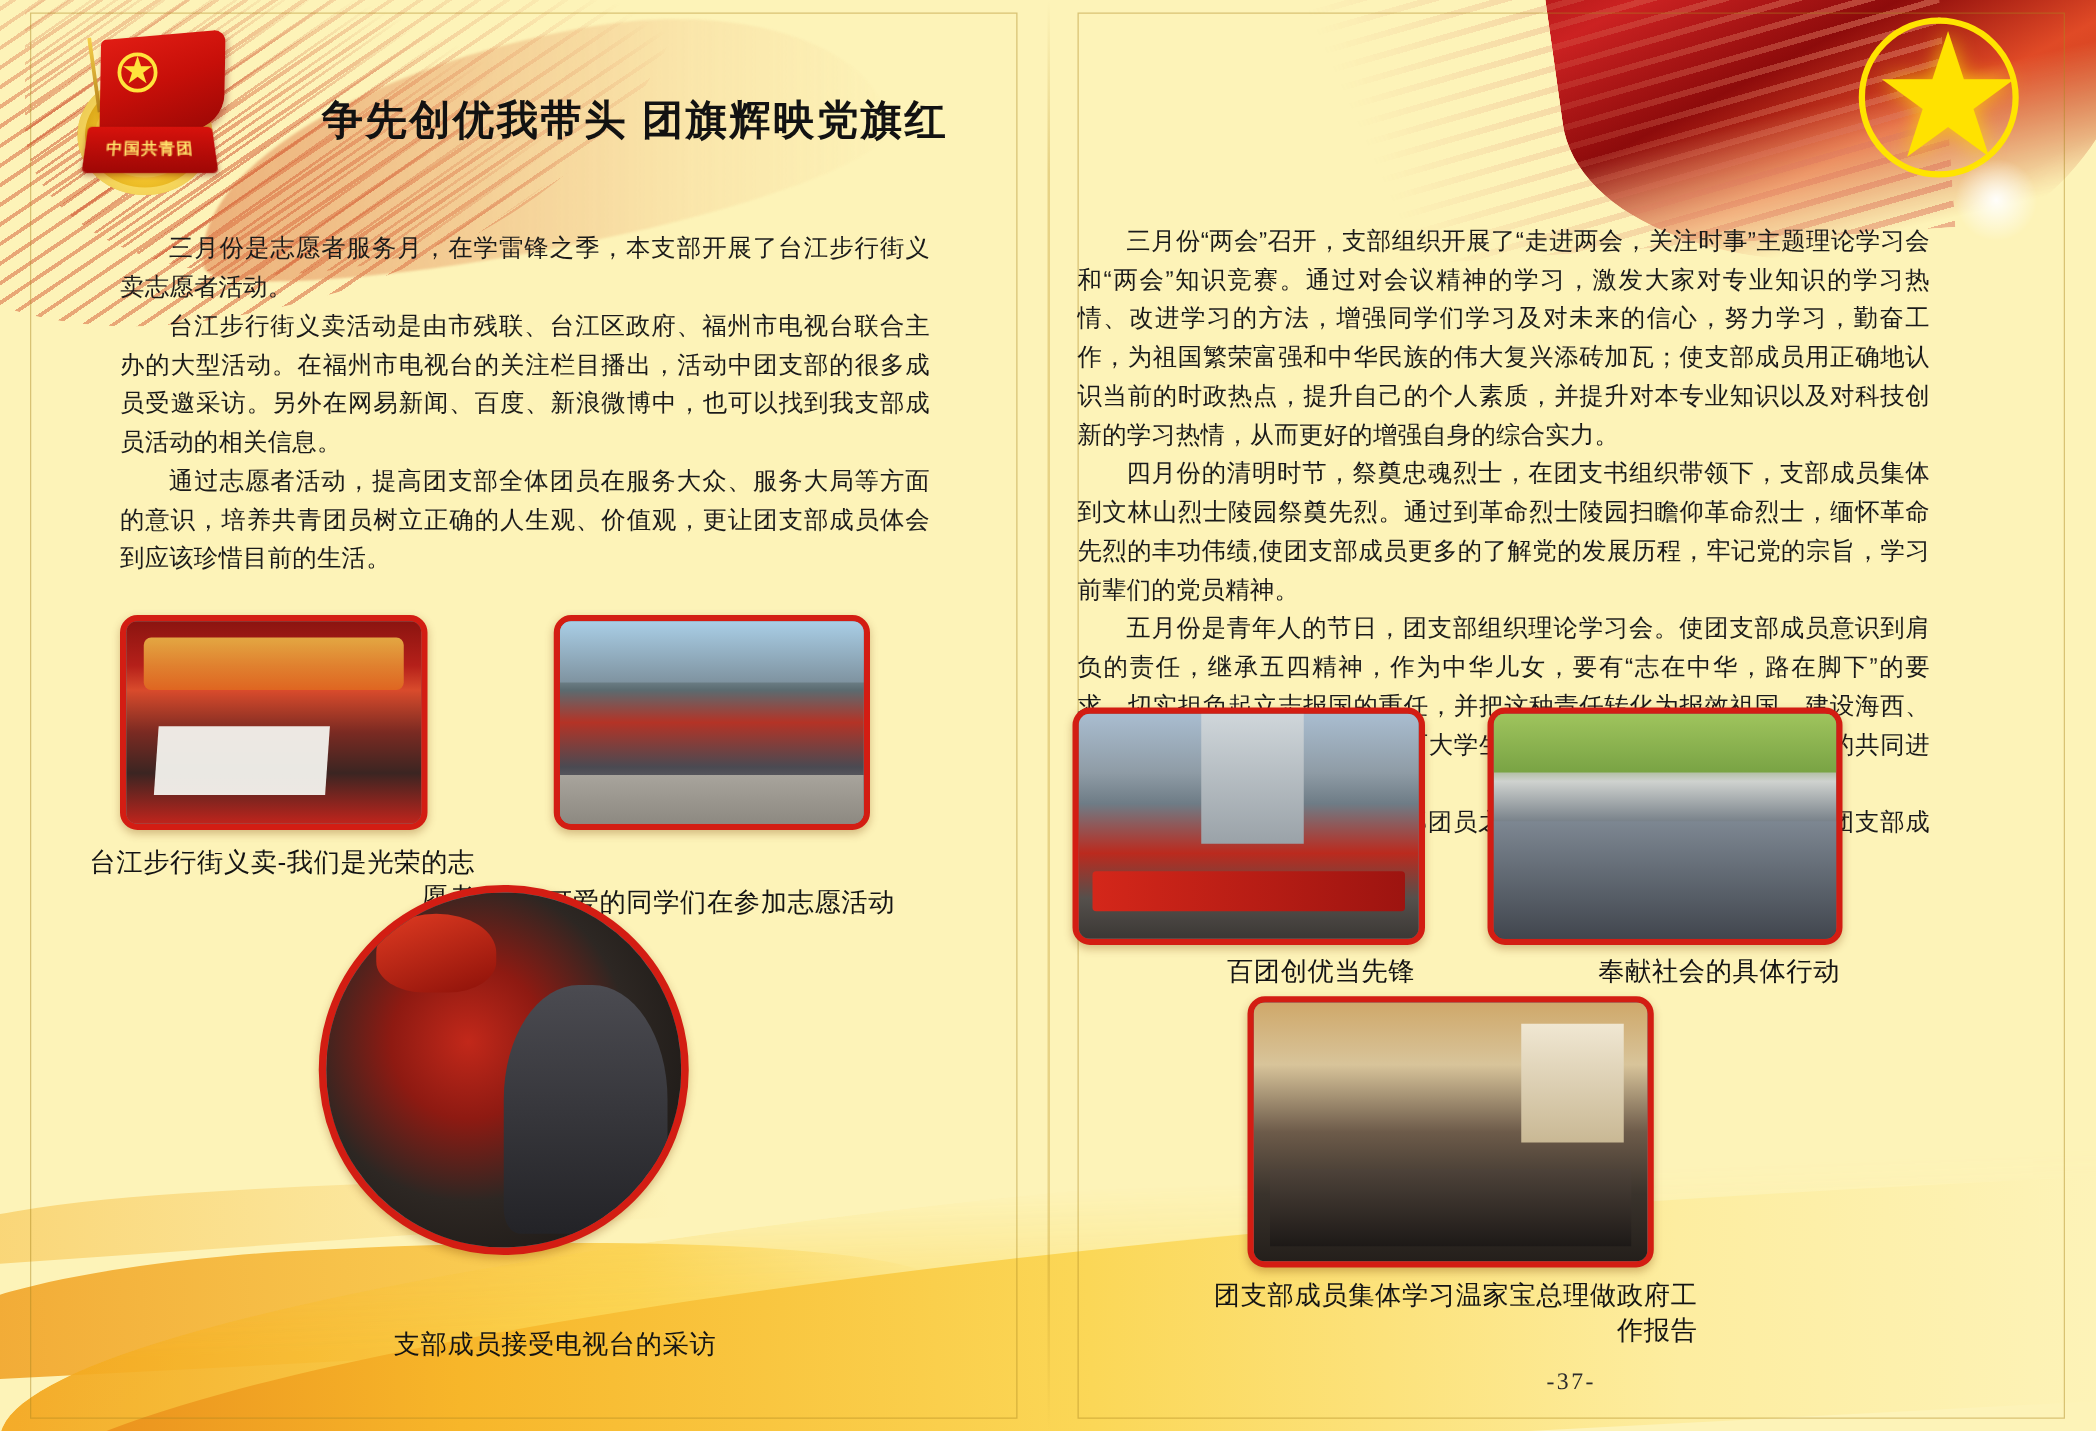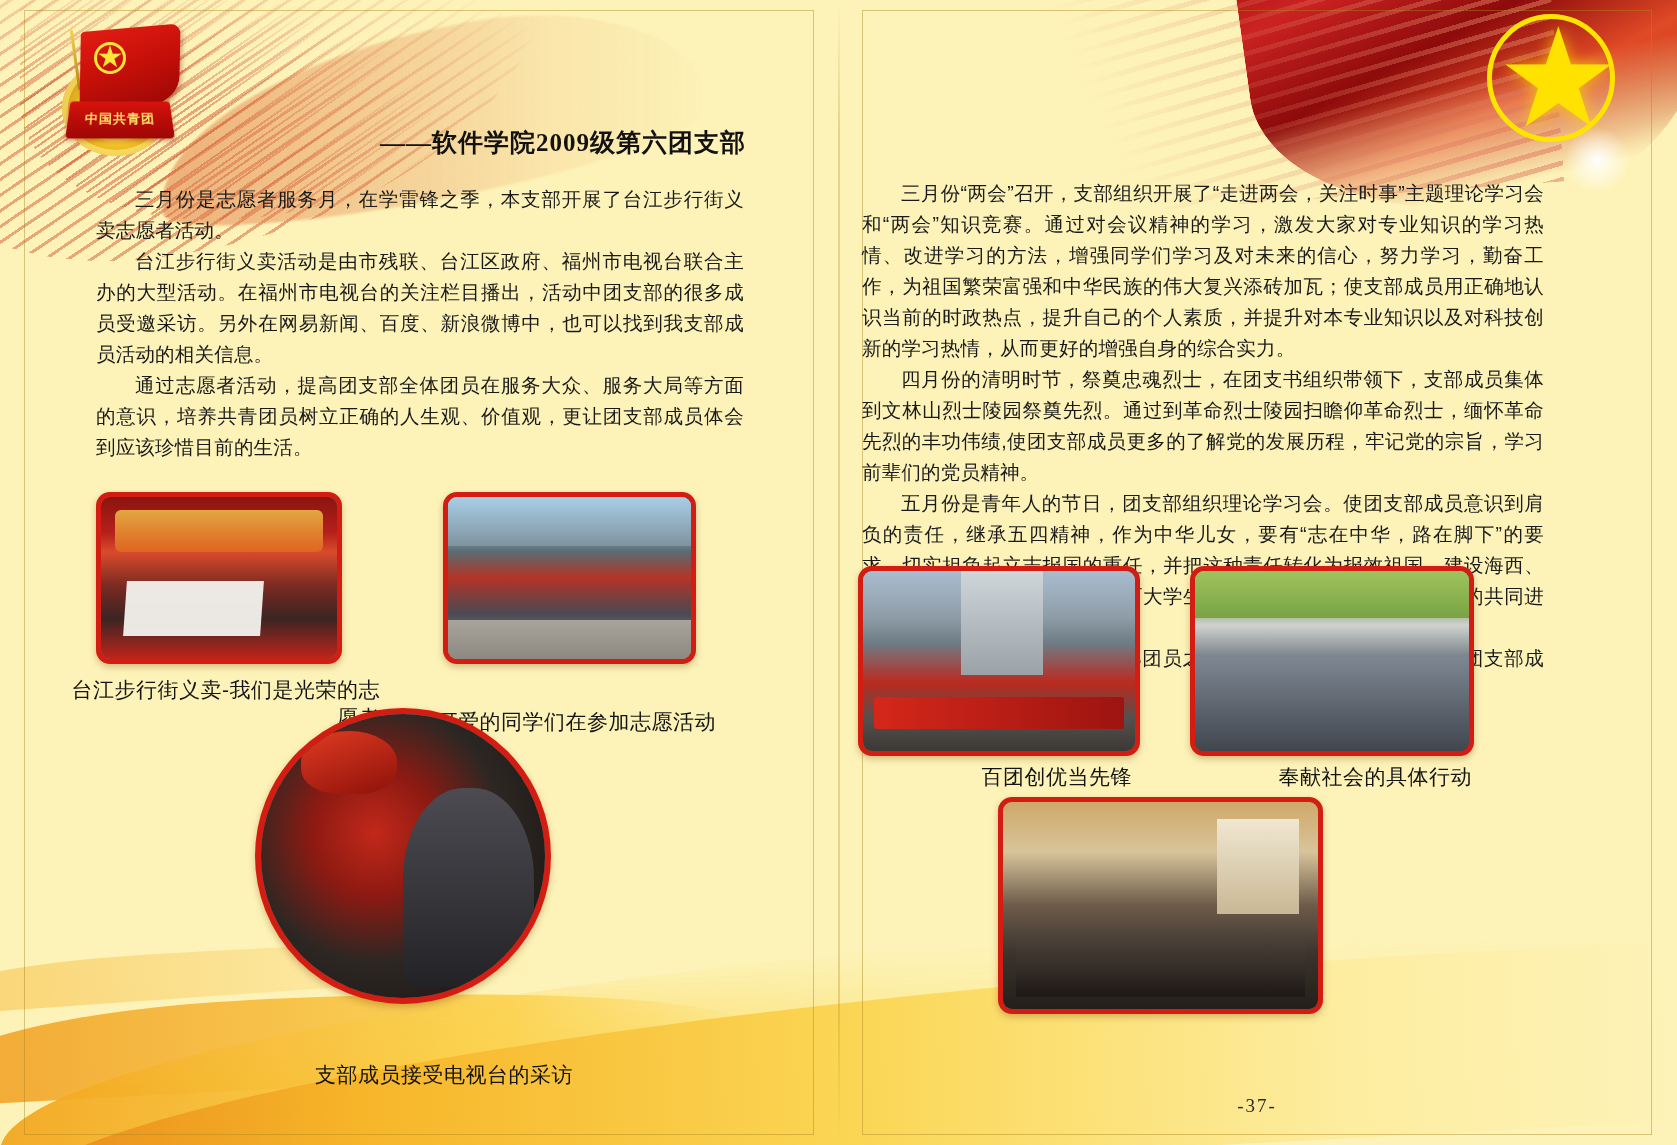--- a/index.html
+++ b/index.html
@@ -403,21 +403,21 @@
         <div class="wreath"></div>
         <div class="pole"></div>
         <div class="flag"></div>
         <div class="starcircle">
             <span>★</span>
           </div>
         <div class="banner">
             <b>中国共青团</b>
           </div>
       </div>
-      <div class="subhead">——软件学院2009级第六团支部</div>
+      <div class="headline">争先创优我带头 团旗辉映党旗红</div>
     </div>
 
     <div class="col-text">
       <p>三月份是志愿者服务月，在学雷锋之季，本支部开展了台江步行街义卖志愿者活动。</p>
       <p>台江步行街义卖活动是由市残联、台江区政府、福州市电视台联合主办的大型活动。在福州市电视台的关注栏目播出，活动中团支部的很多成员受邀采访。另外在网易新闻、百度、新浪微博中，也可以找到我支部成员活动的相关信息。</p>
       <p>通过志愿者活动，提高团支部全体团员在服务大众、服务大局等方面的意识，培养共青团员树立正确的人生观、价值观，更让团支部成员体会到应该珍惜目前的生活。</p>
     </div>
 
     <div class="photo" style="left:96px; top:492px; width:246px; height:172px;">
       <div class="inner ph-a"></div>
@@ -451,17 +451,18 @@
     <div class="caption" style="left:30px; top:763px; width:264px;">百团创优当先锋</div>
 
     <div class="photo" style="left:352px; top:566px; width:284px; height:190px;">
       <div class="inner ph-e"></div>
     </div>
     <div class="caption" style="left:356px; top:763px; width:278px;">奉献社会的具体行动</div>
 
     <div class="photo" style="left:160px; top:797px; width:325px; height:217px;">
       <div class="inner ph-f"></div>
     </div>
+    <div class="caption" style="left:130px; top:1022px; width:390px;">团支部成员集体学习温家宝总理做政府工作报告</div>
 
     <div class="pagenum">-37-</div>
   </div>
 
 </div>
 
 </body></html>

